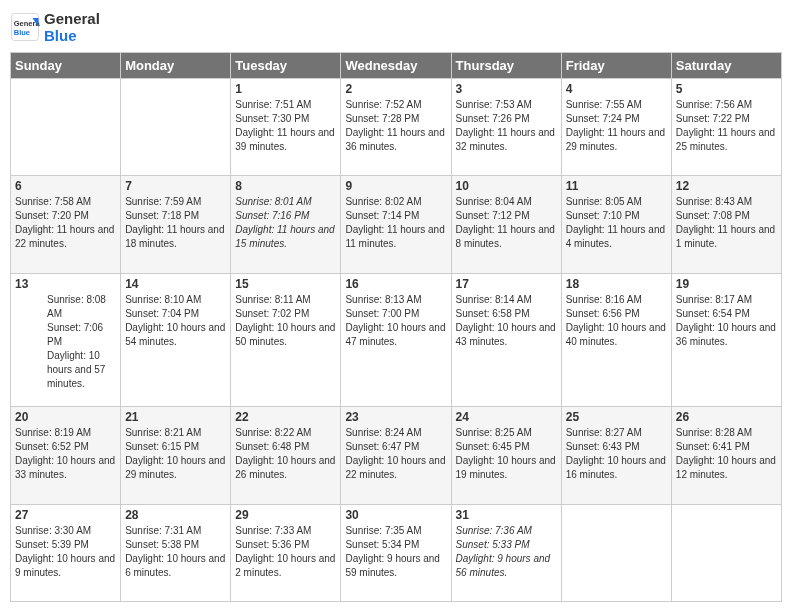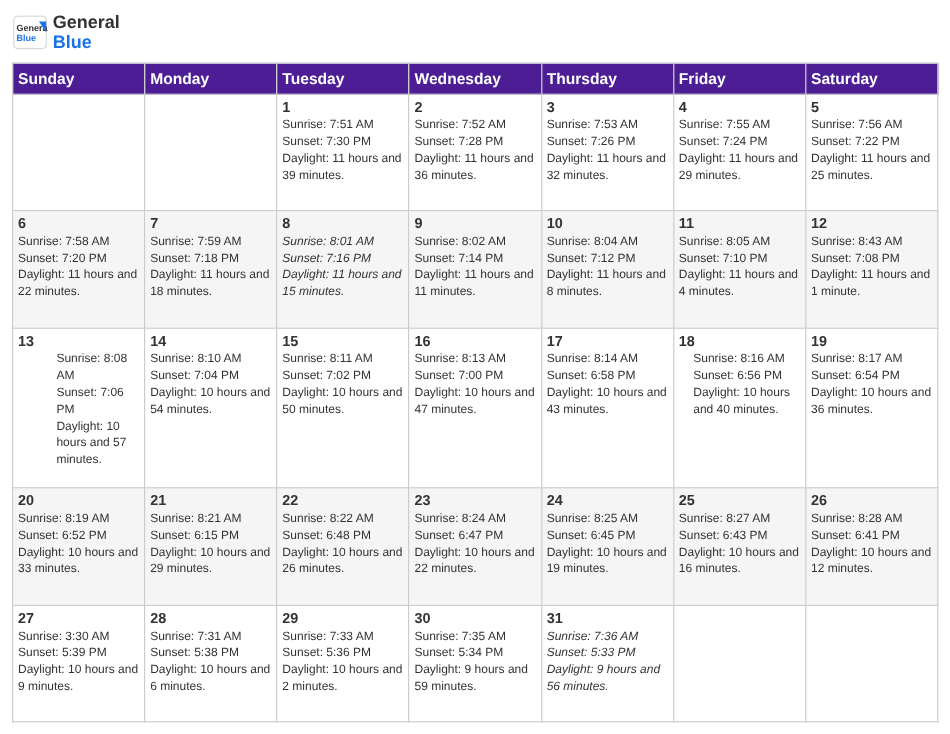--- a/index.html
+++ b/index.html
@@ -44,21 +44,21 @@
       font-size: 16px;
       color: #555;
     }
     .calendar {
       flex: 1;
       border-collapse: collapse;
       width: 100%;
       table-layout: fixed;
     }
     .calendar thead tr th {
-      background-color: #4c1d95;
+      background-color: #737373;
       color: #fff;
       text-align: left;
       padding: 5px 4px;
       font-size: 13px;
       border: 1px solid #ccc;
     }
     .calendar tbody tr td {
       border: 1px solid #ccc;
       vertical-align: top;
       padding: 3px 4px;
@@ -224,21 +224,21 @@
 Daylight: 10 hours and 47 minutes.</div>
           </td>
           <td>
             <div class="day-number">17</div>
             <div class="day-info" style="white-space: pre-line;">Sunrise: 8:14 AM
 Sunset: 6:58 PM
 Daylight: 10 hours and 43 minutes.</div>
           </td>
           <td>
             <div class="day-number">18</div>
-            <div class="day-info" style="white-space: pre-line; margin-left: 12px;">Sunrise: 8:16 AM
+            <div class="day-info" style="white-space: pre-line;">Sunrise: 8:16 AM
 Sunset: 6:56 PM
 Daylight: 10 hours and 40 minutes.</div>
           </td>
           <td>
             <div class="day-number">19</div>
             <div class="day-info" style="white-space: pre-line;">Sunrise: 8:17 AM
 Sunset: 6:54 PM
 Daylight: 10 hours and 36 minutes.</div>
           </td>
         </tr>

